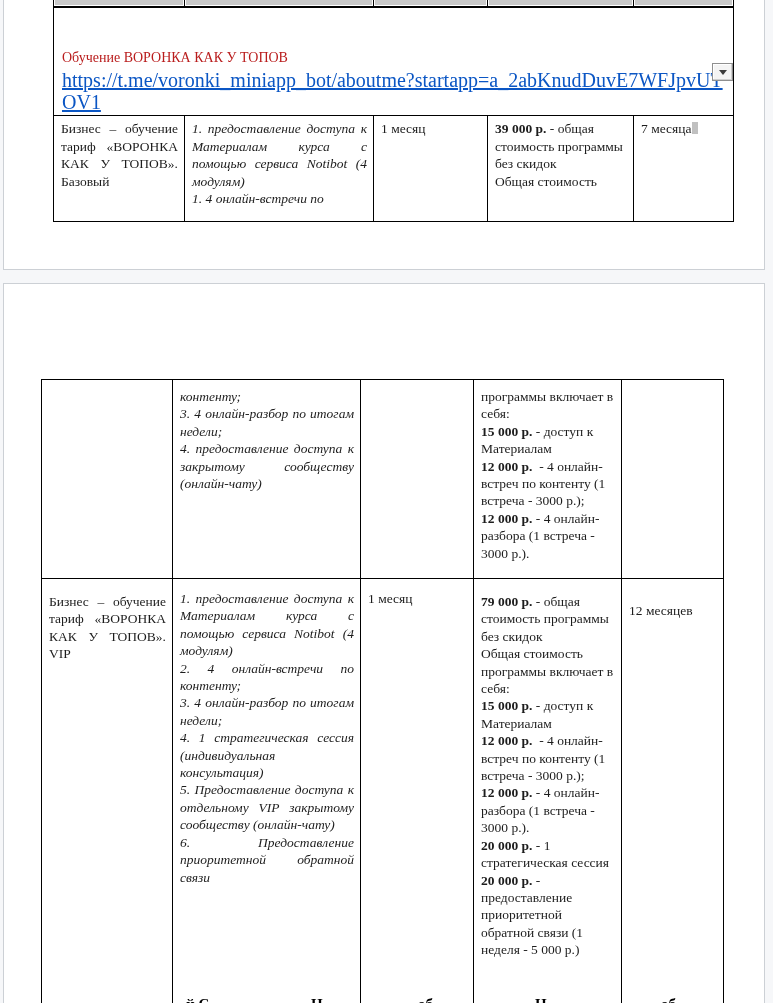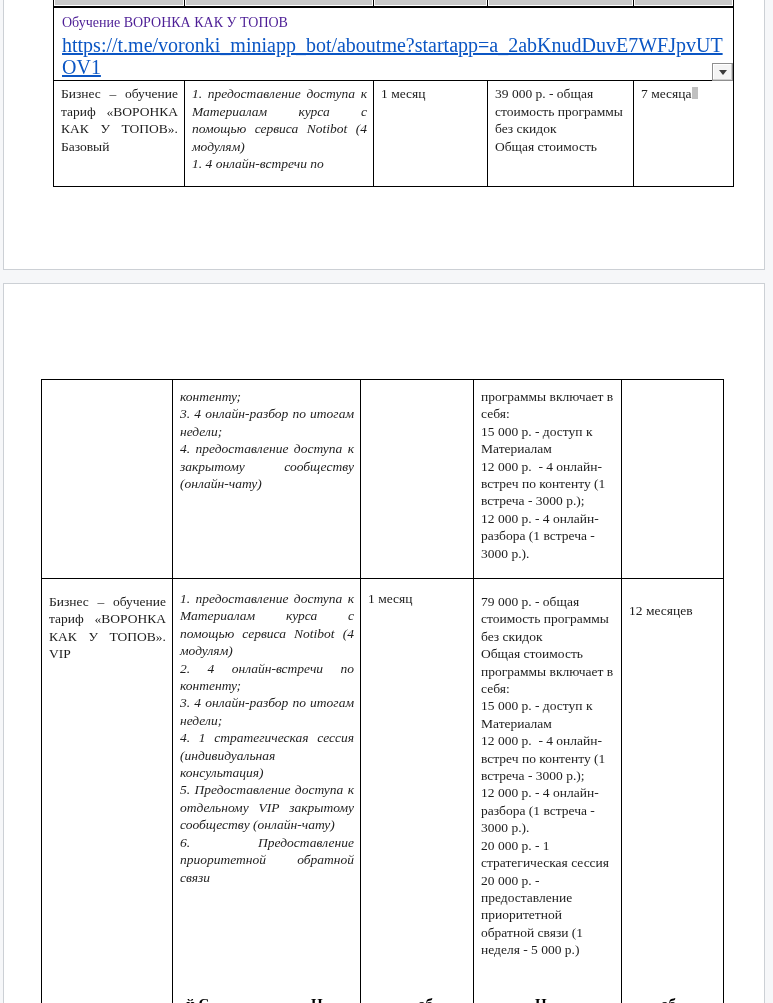--- a/index.html
+++ b/index.html
@@ -31,24 +31,24 @@
     overflow:hidden;
   }
   
   tr.partial-row td{height:6px;padding:0;border-top:none;border-bottom-width:2px;}
   .shade-sliver{height:5px;margin:0 1px;background:#c9c9c9;}
 
   td.cell-justify{text-align:justify;margin-left:17px;}
   td.cell-left{text-align:left;}
   .rich{white-space:pre-wrap;}
   .list-item{text-align:justify;font-style:italic;}
-  b,.bold{font-weight:400;}
+  b,.bold{font-weight:700;}
 
   tr.header-row td{padding:4px 8px 2px 8px;}
-  .doc-heading{font-size:14px;line-height:22px;color:#4c1d95;}
+  .doc-heading{font-size:14px;line-height:22px;color:#b91c1c;margin-top:35px;}
   .doc-link{
     font-size:20px;line-height:22px;
     color:#0b56c4;text-decoration:underline;cursor:pointer;
     word-break:break-all;display:inline-block;
   }
 
   
   .ff-shade{display:inline-block;width:6px;height:12px;background:#c0c0c0;
     vertical-align:-1px;margin-left:1px;}
 

